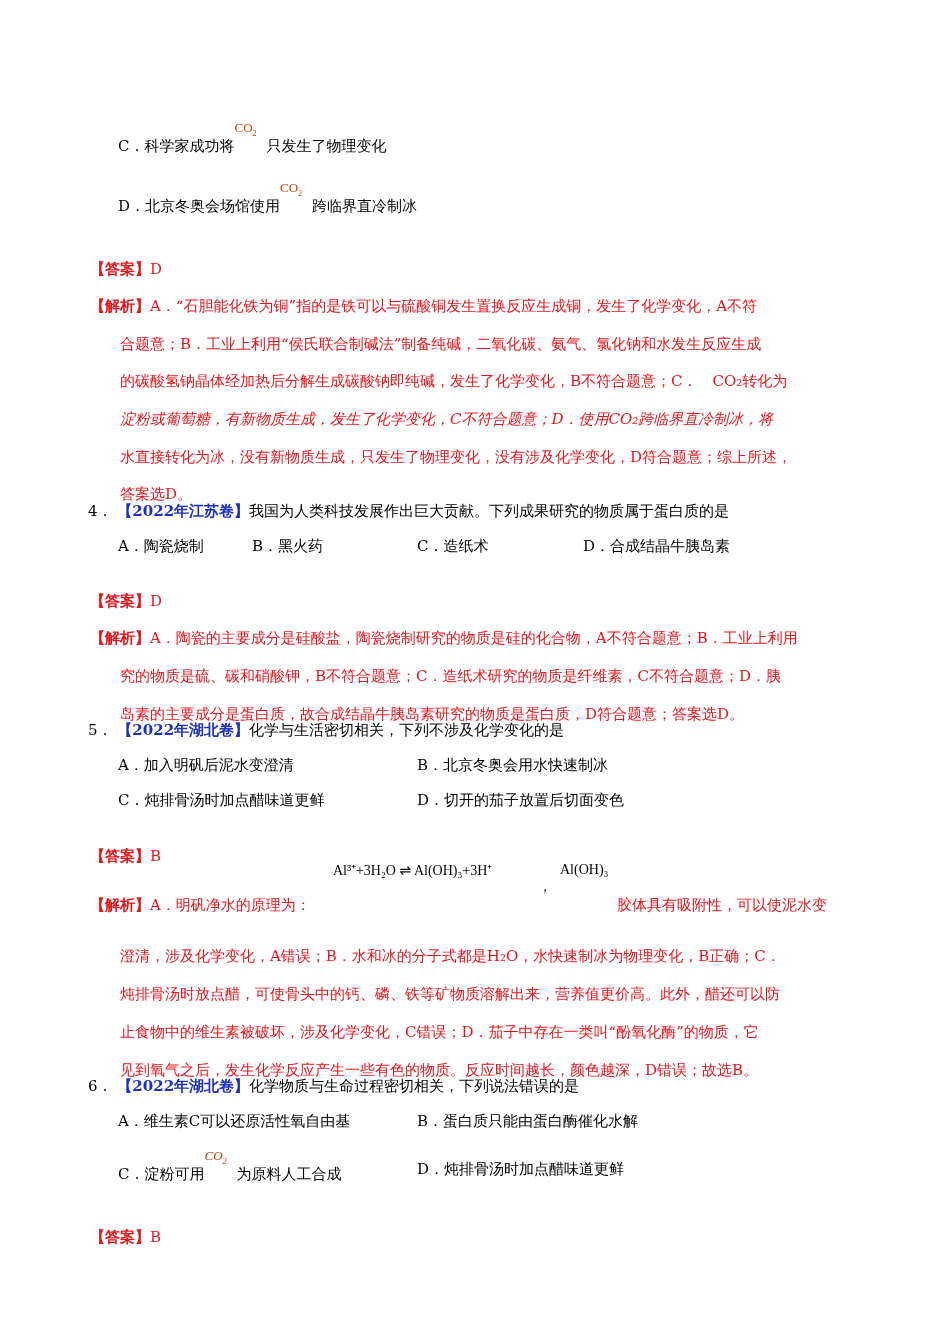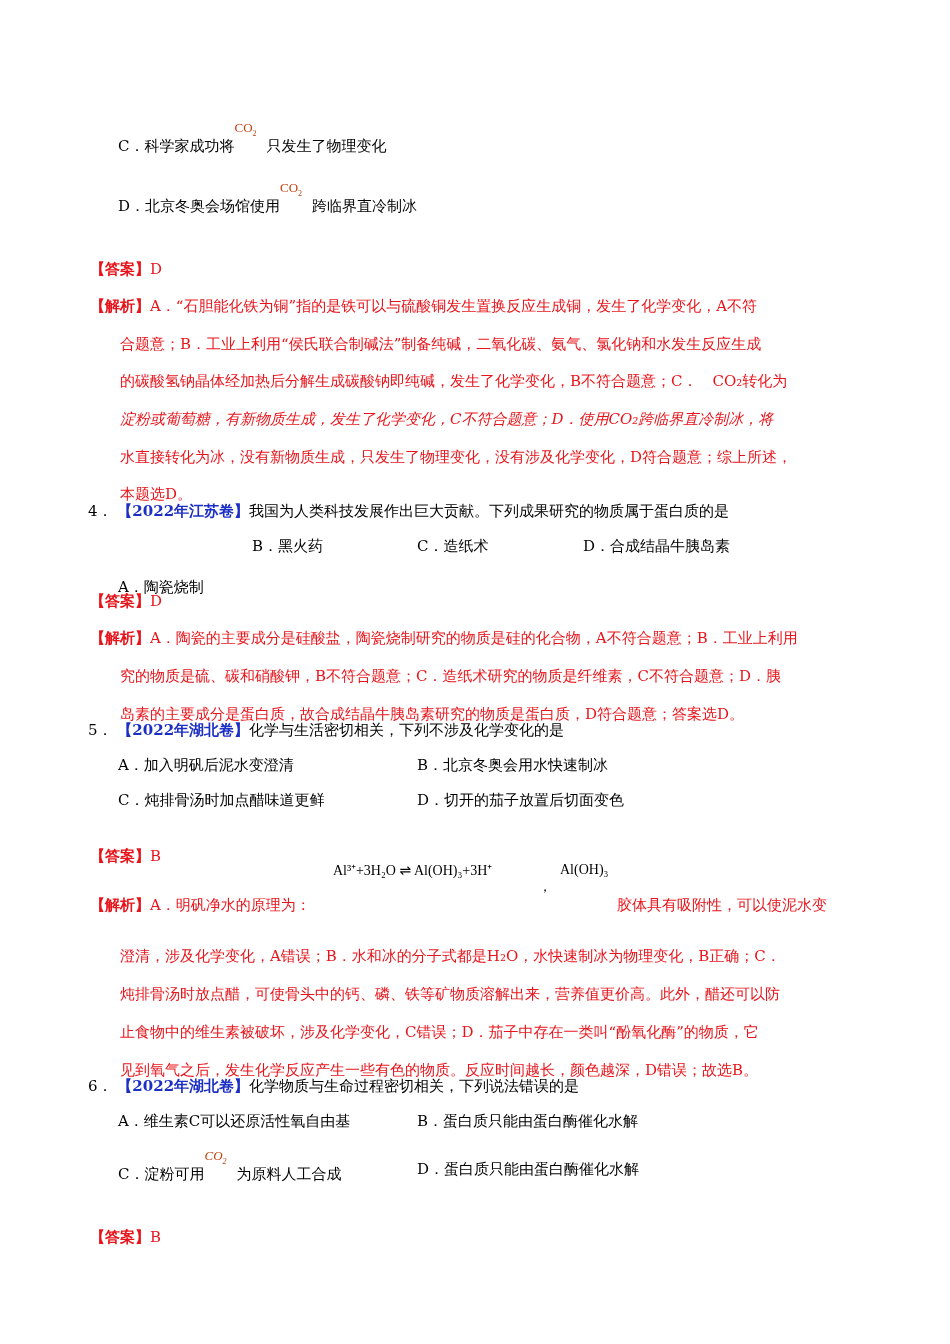--- a/index.html
+++ b/index.html
@@ -29,27 +29,27 @@
 <div class="line red" style="left:90px; top:239px;">
   <span class="bracket">【答案】</span><span>D</span>
 </div>
 <div class="line red" style="left:90px; top:276px;">
   <span class="bracket">【解析】</span><span>A．“石胆能化铁为铜”指的是铁可以与硫酸铜发生置换反应生成铜，发生了化学变化，A不符</span>
 </div>
 <div class="line red" style="left:120px; top:314px;">合题意；B．工业上利用“侯氏联合制碱法”制备纯碱，二氧化碳、氨气、氯化钠和水发生反应生成</div>
 <div class="line red" style="left:120px; top:351px;">的碳酸氢钠晶体经加热后分解生成碳酸钠即纯碱，发生了化学变化，B不符合题意；C．　CO₂转化为</div>
 <div class="line red" style="left:120px; top:389px;font-style:italic;">淀粉或葡萄糖，有新物质生成，发生了化学变化，C不符合题意；D．使用CO₂跨临界直冷制冰，将</div>
 <div class="line red" style="left:120px; top:427px;">水直接转化为冰，没有新物质生成，只发生了物理变化，没有涉及化学变化，D符合题意；综上所述，</div>
-<div class="line red" style="left:120px; top:464px;">本题选D。</div>
+<div class="line red" style="left:120px; top:464px;">答案选D。</div>
 
 <div class="line" style="left:88px; top:501px;">
   <span>4．</span>
   <span class="blue bracket">【2022年江苏卷】</span><span>我国为人类科技发展作出巨大贡献。下列成果研究的物质属于蛋白质的是</span>
 </div>
-<div class="opt" style="left:118px; top:536px;margin-top:41px;">A．陶瓷烧制</div>
+<div class="opt" style="left:118px; top:536px;">A．陶瓷烧制</div>
 <div class="opt" style="left:252px; top:536px;">B．黑火药</div>
 <div class="opt" style="left:417px; top:536px;">C．造纸术</div>
 <div class="opt" style="left:583px; top:536px;">D．合成结晶牛胰岛素</div>
 <div class="line red" style="left:90px; top:571px;">
   <span class="bracket">【答案】</span><span>D</span>
 </div>
 <div class="line red" style="left:90px; top:608px;">
   <span class="bracket">【解析】</span><span>A．陶瓷的主要成分是硅酸盐，陶瓷烧制研究的物质是硅的化合物，A不符合题意；B．工业上利用</span>
 </div>
 <div class="line red" style="left:120px; top:646px;">究的物质是硫、碳和硝酸钾，B不符合题意；C．造纸术研究的物质是纤维素，C不符合题意；D．胰</div>
@@ -80,16 +80,16 @@
 
 <div class="line" style="left:88px; top:1076px;">
   <span>6．</span>
   <span class="blue bracket">【2022年湖北卷】</span><span>化学物质与生命过程密切相关，下列说法错误的是</span>
 </div>
 <div class="opt" style="left:118px; top:1111px;">A．维生素C可以还原活性氧自由基</div>
 <div class="opt" style="left:417px; top:1111px;">B．蛋白质只能由蛋白酶催化水解</div>
 <div class="opt" style="left:118px; top:1159px;">
   <span>C．</span><span>淀粉可用</span><span class="sup-formula italic"><span class="f"><span>CO</span><sub>2</sub></span></span><span>为原料人工合成</span>
 </div>
-<div class="opt" style="left:417px; top:1159px;">D．蛋白质只能由蛋白酶催化水解</div>
+<div class="opt" style="left:417px; top:1159px;">D．炖排骨汤时加点醋味道更鲜</div>
 <div class="line red" style="left:90px; top:1207px;">
   <span class="bracket">【答案】</span><span>B</span>
 </div>
 
 </body></html>

